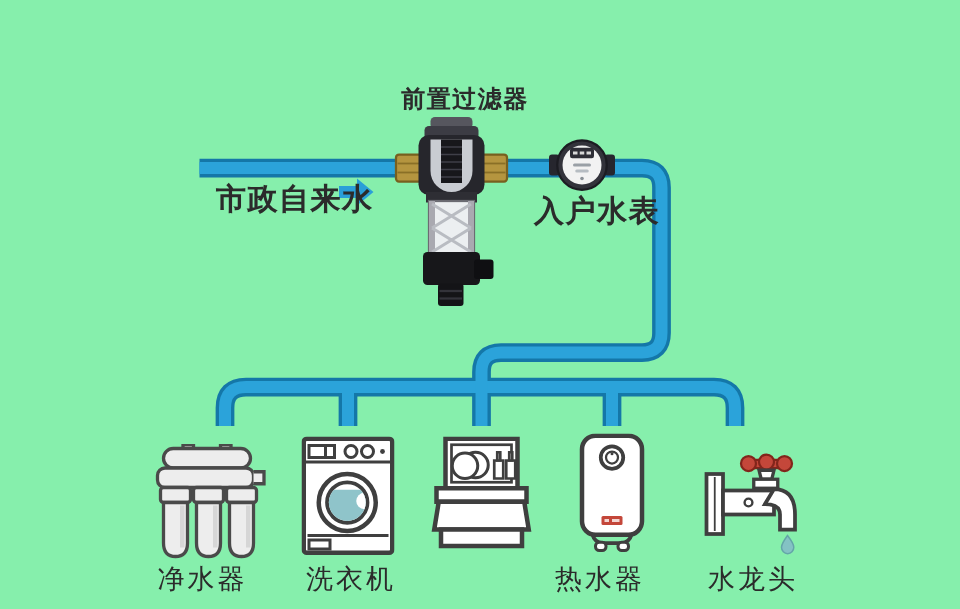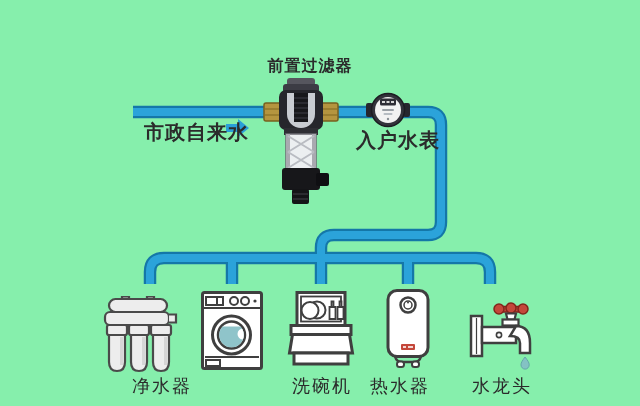--- a/index.html
+++ b/index.html
@@ -167,18 +167,18 @@
         <circle cx="55" cy="10" r="5"></circle>
     </g>
     <path d="M38 14.5 h10 l-1.5 6 h-7 z" fill="#fff" stroke="#3f3f3f" stroke-width="2.2"></path>
     <rect x="34.5" y="20.5" width="16" height="6" fill="#fff" stroke="#3f3f3f" stroke-width="2.2"></rect>
     <rect x="14" y="28" width="34" height="16" fill="#fff" stroke="#3f3f3f" stroke-width="2.5"></rect>
     <circle cx="31" cy="36" r="2.6" fill="#fff" stroke="#3f3f3f" stroke-width="1.6"></circle>
     <path d="M48 27 q14 0 14 17 v10 h-10 v-10 q0 -7 -10 -7 z" fill="#fff" stroke="#3f3f3f" stroke-width="2.5"></path>
     <path d="M57 58 c-2.6 3.6 -4 5.6 -4 7.8 a4.1 4.3 0 0 0 8.2 0 c0 -2.2 -1.4 -4.2 -4.2 -7.8 z" fill="#84c2c4" stroke="#64a6a8" stroke-width="1"></path>
   </svg>
 
-  <div class="lbl app-label" style="left:135px;top:374px;margin-left:27px;">净水器</div>
-  <div class="lbl app-label" style="left:322px;top:374px;">洗碗机</div>
+  <div class="lbl app-label" style="left:135px;top:374px;">净水器</div>
+  <div class="lbl app-label" style="left:234px;top:374px;">洗衣机</div>
   <div class="lbl app-label" style="left:400px;top:374px;">热水器</div>
   <div class="lbl app-label" style="left:502px;top:374px;">水龙头</div>
 
 </div>
 
 </body></html>

